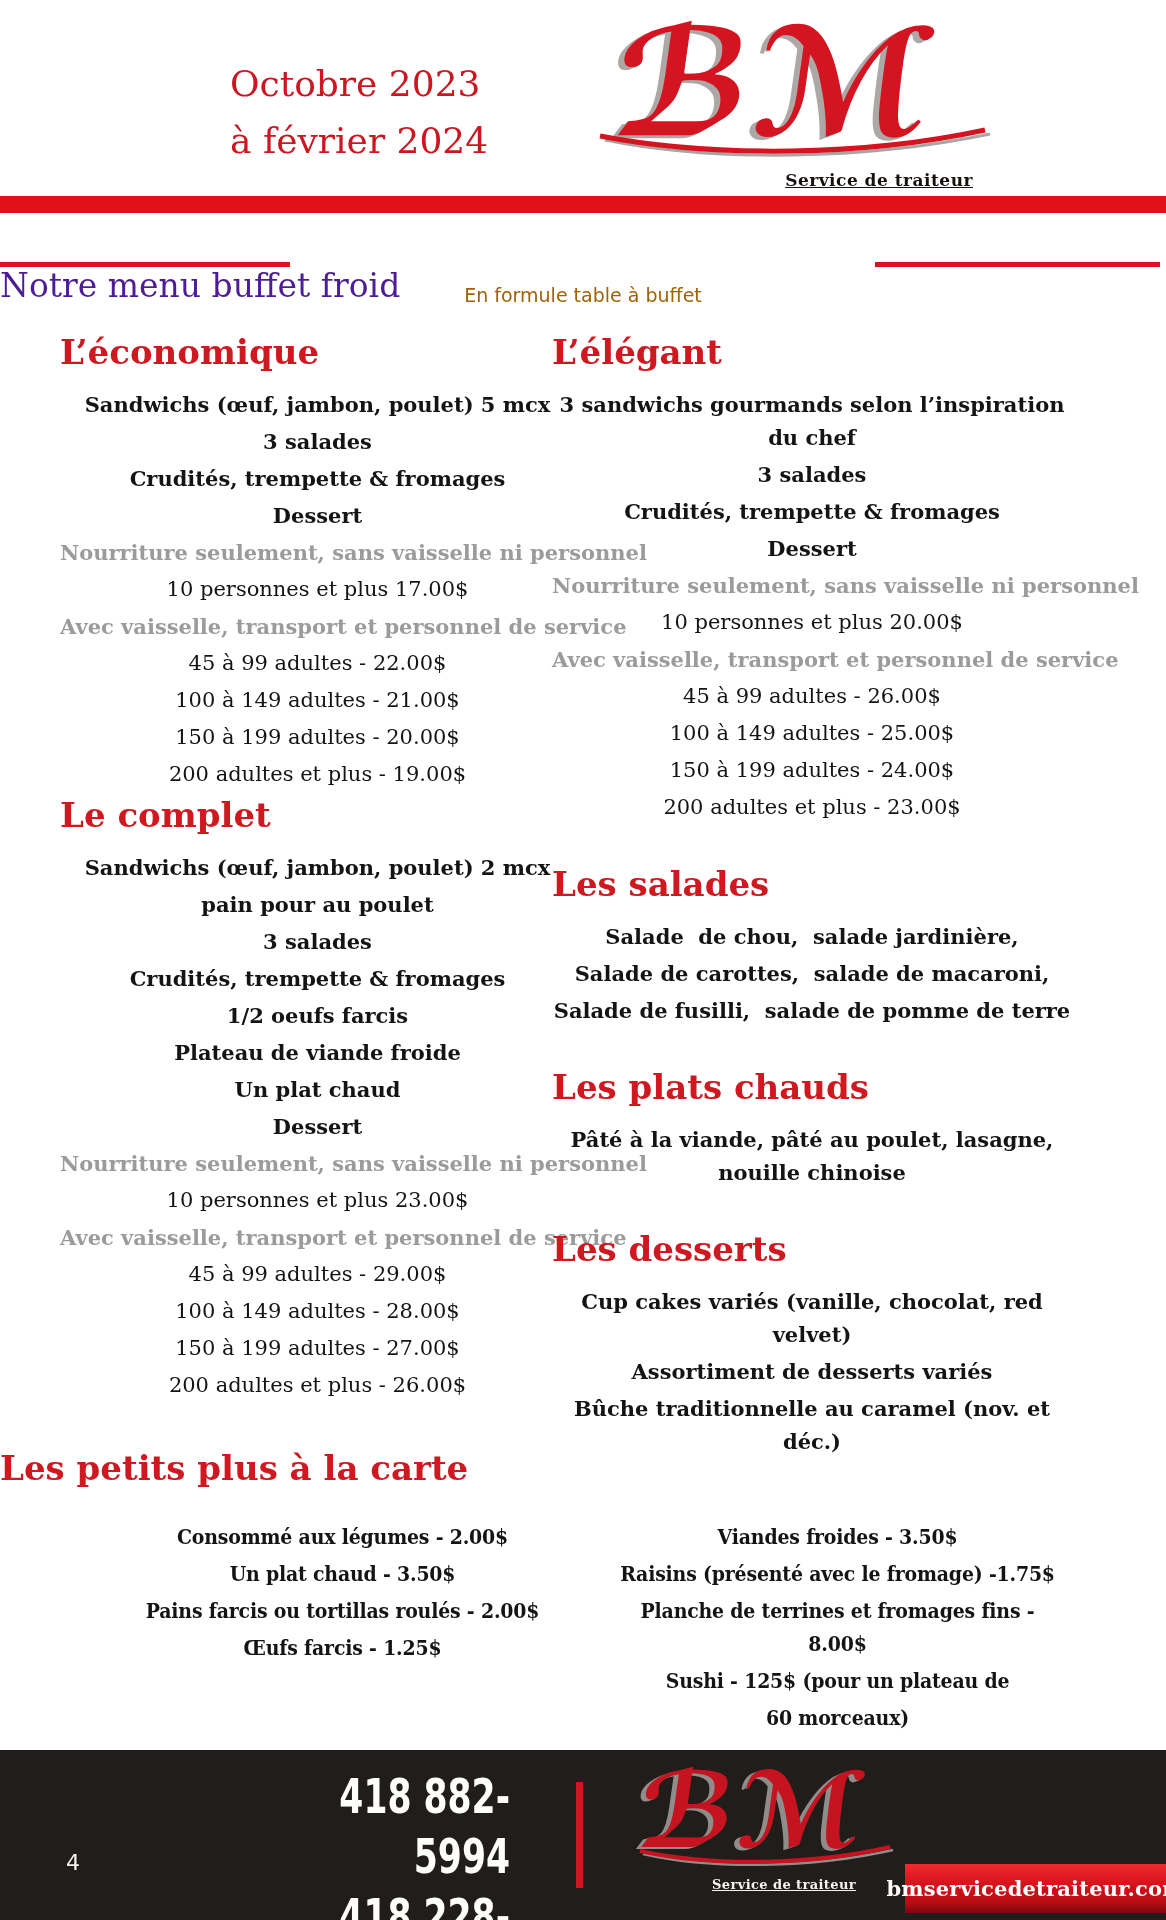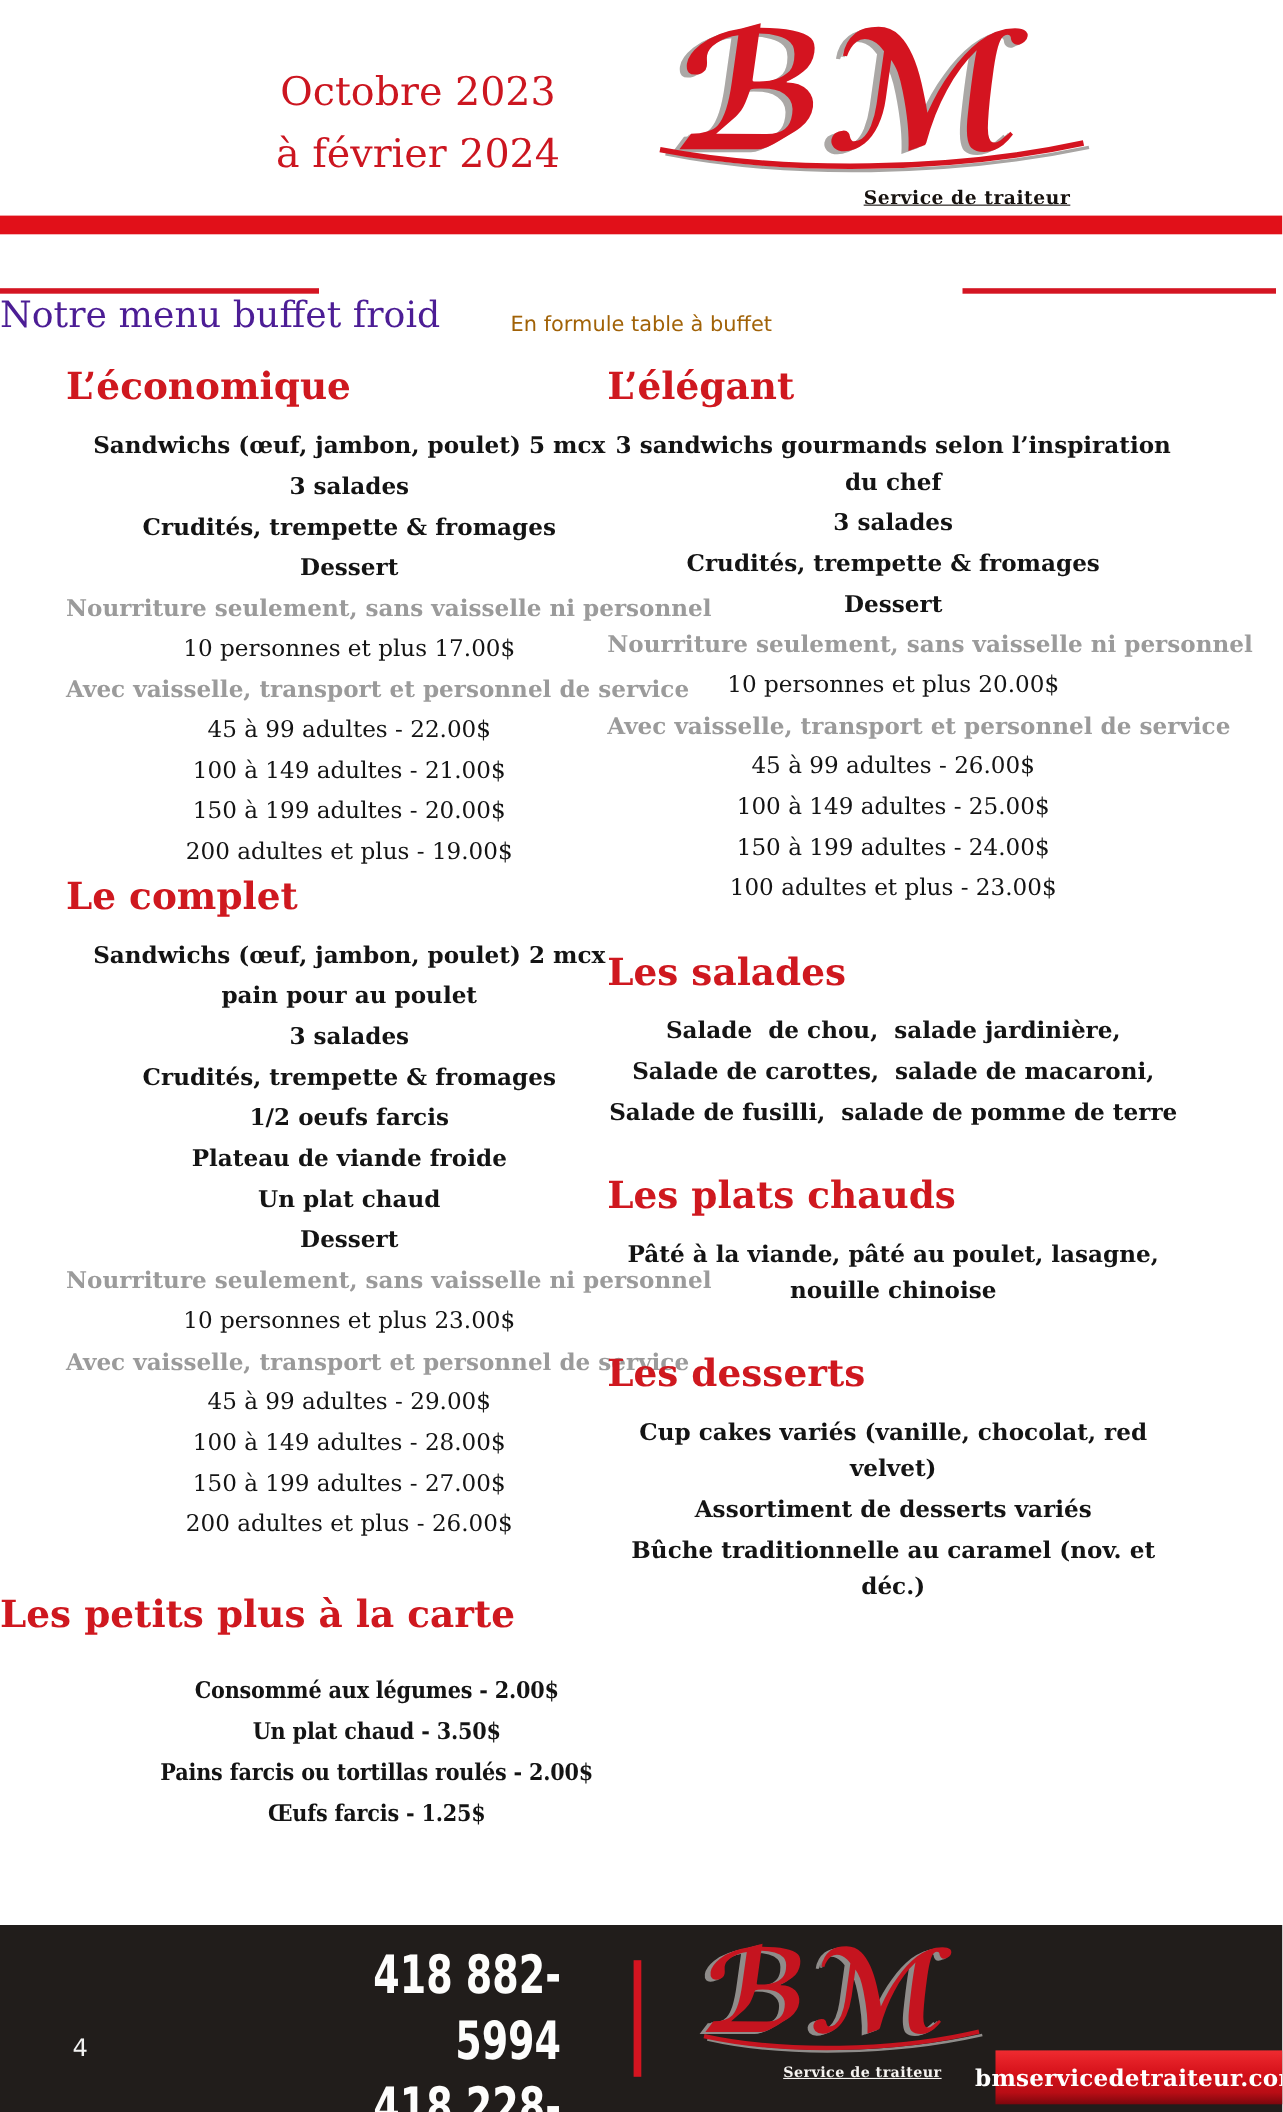--- a/index.html
+++ b/index.html
@@ -7,21 +7,21 @@
   html,body { background:#ffffff; }
   #page {
     position:relative; width:1166px; height:1920px;
     background:#ffffff; overflow:hidden;
     font-family:"DejaVu Serif", serif;
   }
 
   
   #date-block {
     position:absolute; left:230px; top:55px; width:300px;
-    text-align:center; color:#cc1620;
+    color:#cc1620;
     font:400 36px/57px "DejaVu Serif", serif;
   }
   .logo { position:absolute; }
   #logo-header { left:535px; top:8px; width:480px; height:182px; }
   .monogram {
     display:block; text-align:center;
     font-family:"DejaVu Sans","DejaVu Serif",serif;
     font-weight:700; color:#d41420;
     transform:skewX(-8deg); letter-spacing:4px;
     text-shadow:-6px 3px 0 #aba8a6, -2px 1px 0 #c2bfbd;
@@ -178,21 +178,21 @@
       <div class="line bold">3 sandwichs gourmands selon l’inspiration du chef</div>
           <div class="line bold">3 salades</div>
           <div class="line bold">Crudités, trempette &amp; fromages</div>
           <div class="line bold">Dessert</div>
           <div class="line gray">Nourriture seulement, sans vaisselle ni personnel</div>
           <div class="line plain">10 personnes et plus 20.00$</div>
           <div class="line gray">Avec vaisselle, transport et personnel de service</div>
           <div class="line plain">45 à 99 adultes - 26.00$</div>
           <div class="line plain">100 à 149 adultes - 25.00$</div>
           <div class="line plain">150 à 199 adultes - 24.00$</div>
-          <div class="line plain">100 adultes et plus - 23.00$</div>
+          <div class="line plain">200 adultes et plus - 23.00$</div>
         </div>
     </section>
     <section id="salades">
       <h2 class="h mt">Les salades</h2>
       <div>
 
       <div class="line bold">Salade  de chou,  salade jardinière,</div>
           <div class="line bold">Salade de carottes,  salade de macaroni,</div>
           <div class="line bold">Salade de fusilli,  salade de pomme de terre</div>
         </div>
@@ -217,20 +217,28 @@
 
   <div id="petits-plus">
     <h2 class="h">Les petits plus à la carte</h2>
     <div id="pp-cols">
       <div class="pp-col">
 
       <div class="line">Consommé aux légumes - 2.00$</div>
           <div class="line">Un plat chaud - 3.50$</div>
           <div class="line">Pains farcis ou tortillas roulés - 2.00$</div>
           <div class="line">Œufs farcis - 1.25$</div>
+        </div>
+      <div class="pp-col">
+
+      <div class="line">Viandes froides - 3.50$</div>
+          <div class="line">Raisins (présenté avec le fromage) -1.75$</div>
+          <div class="line">Planche de terrines et fromages fins - 8.00$</div>
+          <div class="line">Sushi - 125$ (pour un plateau de</div>
+          <div class="line">60 morceaux)</div>
         </div>
     </div>
   </div>
 
   <div id="footer">
     <div id="page-number">4</div>
     <div id="phones">
       <div>418 882-5994</div>
       <div>418 228-1464</div>
     </div>

